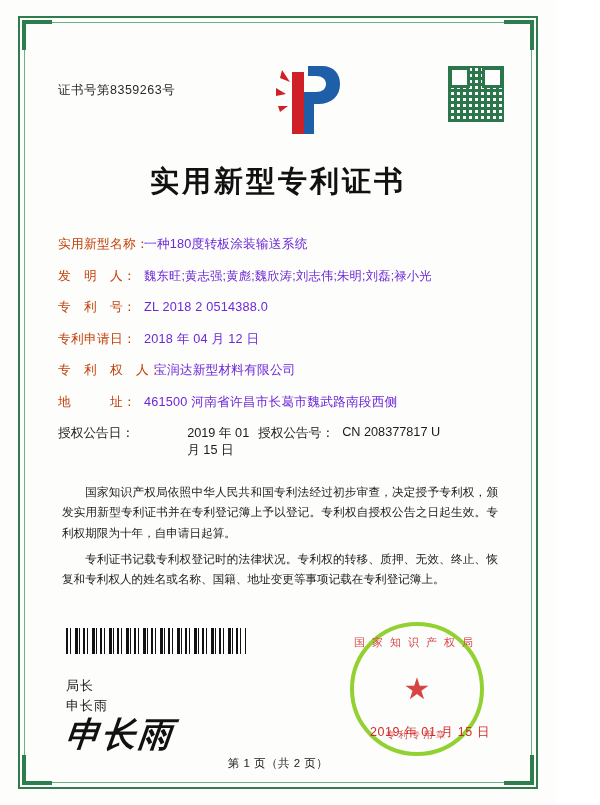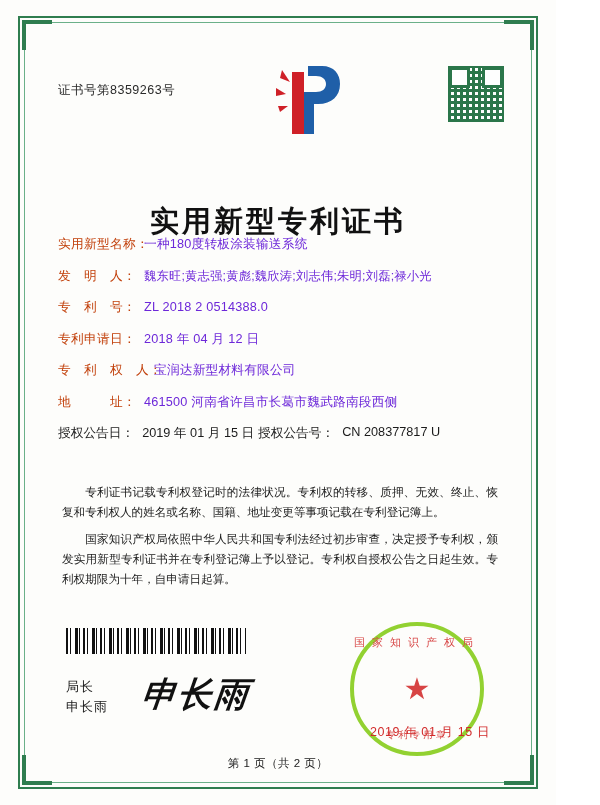--- a/index.html
+++ b/index.html
@@ -91,21 +91,20 @@
     position: absolute;
     left: 0;
     right: 0;
     top: 162px;
     text-align: center;
     font-family: "DejaVu Sans", "Liberation Sans", sans-serif;
     font-size: 29px;
     font-weight: bold;
     letter-spacing: 3px;
     color: #111;
-    margin-top: 40px;
   }
 
   .fields {
     position: absolute;
     left: 58px;
     top: 236px;
     right: 58px;
   }
   .field-row {
     display: flex;
@@ -126,21 +125,21 @@
     flex: 1;
     color: #6d28d9;
     letter-spacing: 0.2px;
   }
   .field-value.small { font-size: 12.3px; }
   .inline-split {
     display: flex;
     align-items: baseline;
     width: 100%;
   }
-  .inline-split .left { flex: 0 0 200px; display: flex; }
+  .inline-split .left { flex: 0 0 200px; display: flex; gap: 45px; }
   .inline-split .right { flex: 1; display: flex; }
   .inline-split .lbl { white-space: nowrap; }
   .inline-split .lbl.pad { margin-right: 8px; }
 
   .paragraphs {
     position: absolute;
     left: 62px;
     right: 58px;
     top: 482px;
     font-size: 11.6px;
@@ -163,21 +162,22 @@
       repeating-linear-gradient(90deg,
         #111 0 2px, #fff 2px 4px, #111 4px 5px, #fff 5px 9px,
         #111 9px 12px, #fff 12px 13px, #111 13px 14px, #fff 14px 17px);
   }
 
   .signature-block {
     position: absolute;
     left: 66px;
     top: 676px;
     display: flex;
-    align-items: center;
+    align-items: flex-start;
+    flex-direction: column;
   }
   .sig-label {
     font-size: 13px;
     line-height: 1.55;
     color: #1b1b1b;
     letter-spacing: 1px;
     margin-right: 34px;
   }
   .sig-hand {
     font-family: "DejaVu Serif", "Liberation Serif", serif;
@@ -308,22 +308,22 @@
         </div>
         <div class="right">
           <span class="lbl pad">授权公告号：</span>
           <span>CN 208377817 U</span>
         </div>
       </div>
     </div>
   </div>
 
   <div class="paragraphs">
+    <p>国家知识产权局依照中华人民共和国专利法经过初步审查，决定授予专利权，颁发实用新型专利证书并在专利登记簿上予以登记。专利权自授权公告之日起生效。专利权期限为十年，自申请日起算。</p>
     <p>专利证书记载专利权登记时的法律状况。专利权的转移、质押、无效、终止、恢复和专利权人的姓名或名称、国籍、地址变更等事项记载在专利登记簿上。</p>
-    <p>国家知识产权局依照中华人民共和国专利法经过初步审查，决定授予专利权，颁发实用新型专利证书并在专利登记簿上予以登记。专利权自授权公告之日起生效。专利权期限为十年，自申请日起算。</p>
   </div>
 
   <div class="barcode"></div>
 
   <div class="signature-block">
     <div class="sig-label">
       <div>局长</div>
       <div>申长雨</div>
     </div>
     <div class="sig-hand">申长雨</div>

